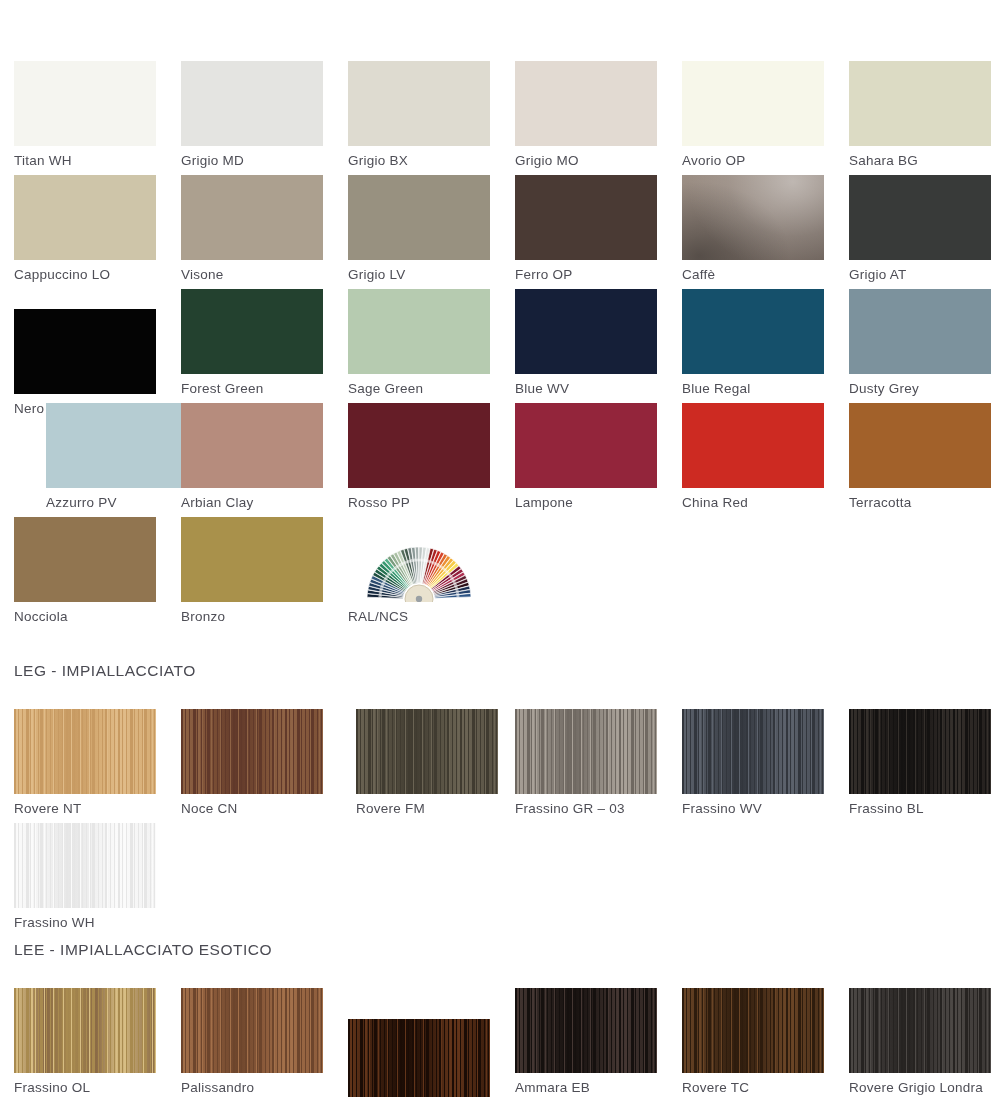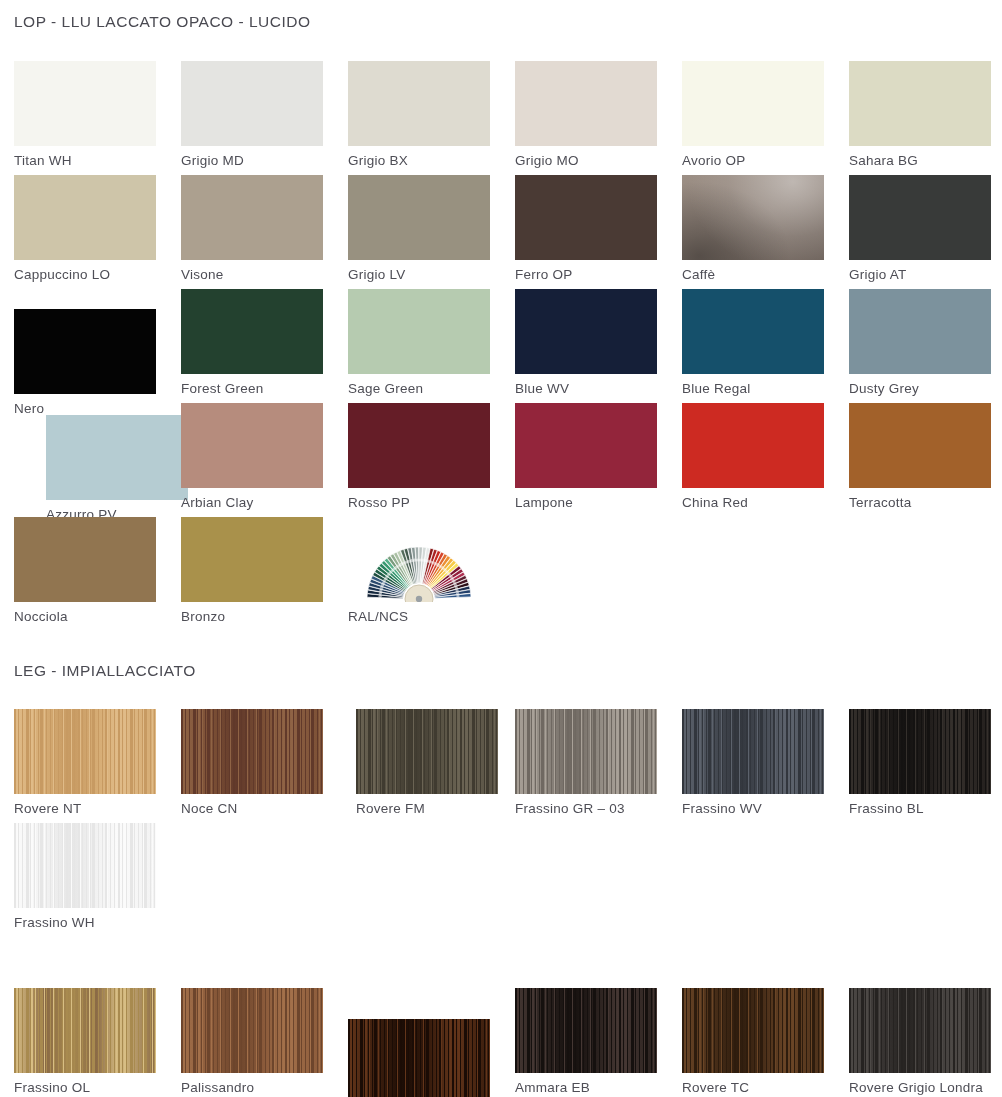--- a/index.html
+++ b/index.html
@@ -43,21 +43,20 @@
 
   
   .fan { position: relative; width: 142px; height: 85px; background:#fff; }
   .fan svg { display:block; }
 </style>
 </head>
 <body>
 
 <div class="page">
 
-  <div class="section-title" style="top:13px;">LOP - LLU LACCATO OPACO - LUCIDO</div>
   <div class="grid" id="grid-lop" style="top:61px;">
       <div class="cell" style="left: 14px; top: 0px;">
         <div class="swatch" style="background: rgb(245, 245, 240);"></div>
         <div class="label">Titan WH</div>
       </div>
       <div class="cell" style="left: 181px; top: 0px;">
         <div class="swatch" style="background: rgb(228, 228, 225);"></div>
         <div class="label">Grigio MD</div>
       </div>
       <div class="cell" style="left: 348px; top: 0px;">
@@ -117,21 +116,21 @@
         <div class="label">Blue WV</div>
       </div>
       <div class="cell" style="left: 682px; top: 228px;">
         <div class="swatch" style="background: rgb(21, 80, 107);"></div>
         <div class="label">Blue Regal</div>
       </div>
       <div class="cell" style="left: 849px; top: 228px;">
         <div class="swatch" style="background: rgb(124, 146, 157);"></div>
         <div class="label">Dusty Grey</div>
       </div>
-      <div class="cell" style="left: 14px; top: 354px; padding-left: 32px;">
+      <div class="cell" style="left: 14px; top: 342px; padding-left: 32px;">
         <div class="swatch" style="background: rgb(181, 204, 210);"></div>
         <div class="label">Azzurro PV</div>
       </div>
       <div class="cell" style="left: 181px; top: 342px;">
         <div class="swatch" style="background: rgb(182, 140, 125);"></div>
         <div class="label">Arbian Clay</div>
       </div>
       <div class="cell" style="left: 348px; top: 342px;">
         <div class="swatch" style="background: rgb(101, 29, 39);"></div>
         <div class="label">Rosso PP</div>
@@ -276,20 +275,21 @@
       <div class="cell" style="left: 849px; top: 0px;">
         <div class="swatch" style="background: repeating-linear-gradient(90deg, rgb(20, 18, 17) 0px, rgb(20, 18, 17) 1px, transparent 1px, transparent 4px), repeating-linear-gradient(90deg, transparent 0px, transparent 3px, rgb(53, 48, 44) 3px, rgb(53, 48, 44) 4px, transparent 4px, transparent 9px), repeating-linear-gradient(90deg, rgb(20, 18, 17) 0px, rgb(20, 18, 17) 2px, transparent 2px, transparent 13px), repeating-linear-gradient(90deg, transparent 0px, transparent 17px, rgb(53, 48, 44) 17px, rgb(53, 48, 44) 19px, transparent 19px, transparent 31px), linear-gradient(90deg, rgb(53, 48, 44) 0%, rgb(35, 31, 29) 22%, rgb(20, 18, 17) 40%, rgb(35, 31, 29) 58%, rgb(53, 48, 44) 74%, rgb(35, 31, 29) 100%), linear-gradient(rgb(35, 31, 29), rgb(35, 31, 29)) rgb(35, 31, 29);"></div>
         <div class="label">Frassino BL</div>
       </div>
       <div class="cell" style="left: 14px; top: 114px;">
         <div class="swatch" style="background: repeating-linear-gradient(90deg, rgb(230, 230, 230) 0px, rgb(230, 230, 230) 1px, transparent 1px, transparent 4px), repeating-linear-gradient(90deg, transparent 0px, transparent 3px, rgb(251, 251, 251) 3px, rgb(251, 251, 251) 4px, transparent 4px, transparent 9px), repeating-linear-gradient(90deg, rgb(230, 230, 230) 0px, rgb(230, 230, 230) 2px, transparent 2px, transparent 13px), repeating-linear-gradient(90deg, transparent 0px, transparent 17px, rgb(251, 251, 251) 17px, rgb(251, 251, 251) 19px, transparent 19px, transparent 31px), linear-gradient(90deg, rgb(251, 251, 251) 0%, rgb(242, 242, 242) 22%, rgb(230, 230, 230) 40%, rgb(242, 242, 242) 58%, rgb(251, 251, 251) 74%, rgb(242, 242, 242) 100%), linear-gradient(rgb(242, 242, 242), rgb(242, 242, 242)) rgb(242, 242, 242);"></div>
         <div class="label">Frassino WH</div>
       </div>
     </div>
 
+  <div class="section-title" style="top:941px;">LEE - IMPIALLACCIATO ESOTICO</div>
   <div class="grid" id="grid-lee" style="top:988px;">
       <div class="cell" style="left: 14px; top: 0px;">
         <div class="swatch" style="background: repeating-linear-gradient(90deg, rgb(168, 138, 79) 0px, rgb(168, 138, 79) 1px, transparent 1px, transparent 4px), repeating-linear-gradient(90deg, transparent 0px, transparent 3px, rgb(216, 190, 132) 3px, rgb(216, 190, 132) 4px, transparent 4px, transparent 9px), repeating-linear-gradient(90deg, rgb(168, 138, 79) 0px, rgb(168, 138, 79) 2px, transparent 2px, transparent 13px), repeating-linear-gradient(90deg, transparent 0px, transparent 17px, rgb(216, 190, 132) 17px, rgb(216, 190, 132) 19px, transparent 19px, transparent 31px), linear-gradient(90deg, rgb(216, 190, 132) 0%, rgb(138, 106, 69) 22%, rgb(168, 138, 79) 40%, rgb(138, 106, 69) 58%, rgb(216, 190, 132) 74%, rgb(138, 106, 69) 100%), linear-gradient(rgb(138, 106, 69), rgb(138, 106, 69)) rgb(138, 106, 69);"></div>
         <div class="label">Frassino OL</div>
       </div>
       <div class="cell" style="left: 181px; top: 0px;">
         <div class="swatch" style="background: repeating-linear-gradient(90deg, rgb(109, 69, 44) 0px, rgb(109, 69, 44) 1px, transparent 1px, transparent 4px), repeating-linear-gradient(90deg, transparent 0px, transparent 3px, rgb(163, 112, 74) 3px, rgb(163, 112, 74) 4px, transparent 4px, transparent 9px), repeating-linear-gradient(90deg, rgb(109, 69, 44) 0px, rgb(109, 69, 44) 2px, transparent 2px, transparent 13px), repeating-linear-gradient(90deg, transparent 0px, transparent 17px, rgb(163, 112, 74) 17px, rgb(163, 112, 74) 19px, transparent 19px, transparent 31px), linear-gradient(90deg, rgb(163, 112, 74) 0%, rgb(138, 90, 58) 22%, rgb(109, 69, 44) 40%, rgb(138, 90, 58) 58%, rgb(163, 112, 74) 74%, rgb(138, 90, 58) 100%), linear-gradient(rgb(138, 90, 58), rgb(138, 90, 58)) rgb(138, 90, 58);"></div>
         <div class="label">Palissandro</div>
       </div>
       <div class="cell" style="left: 348px; top: 0px; margin-top: 31px;">

